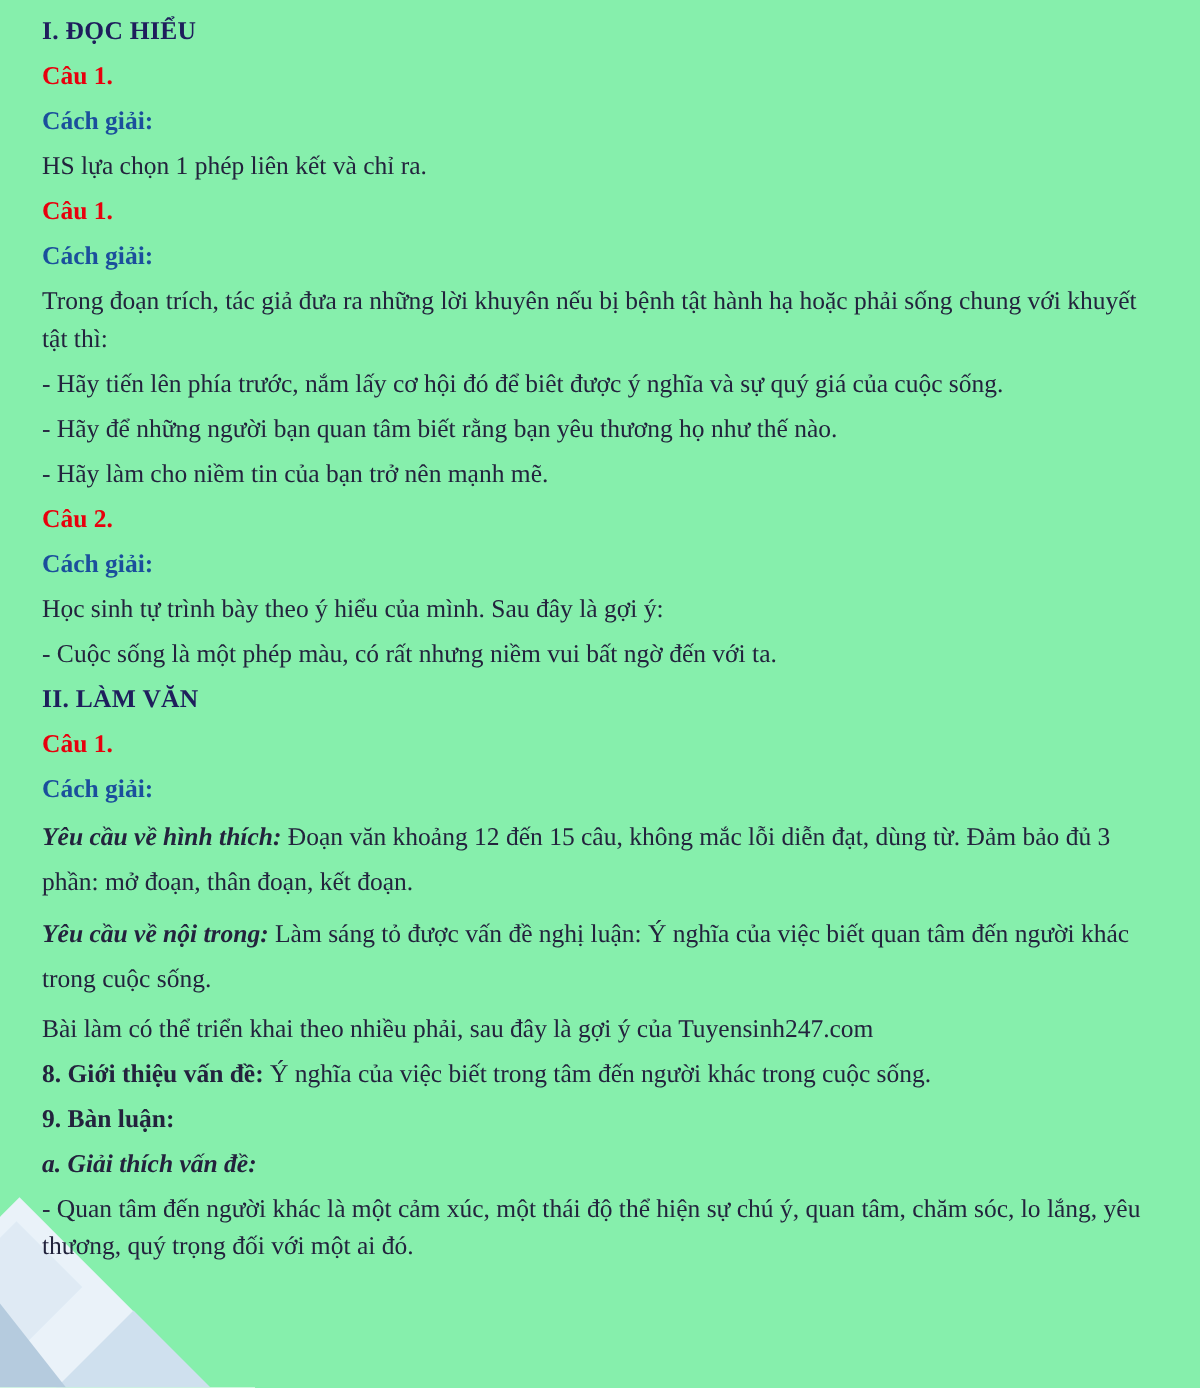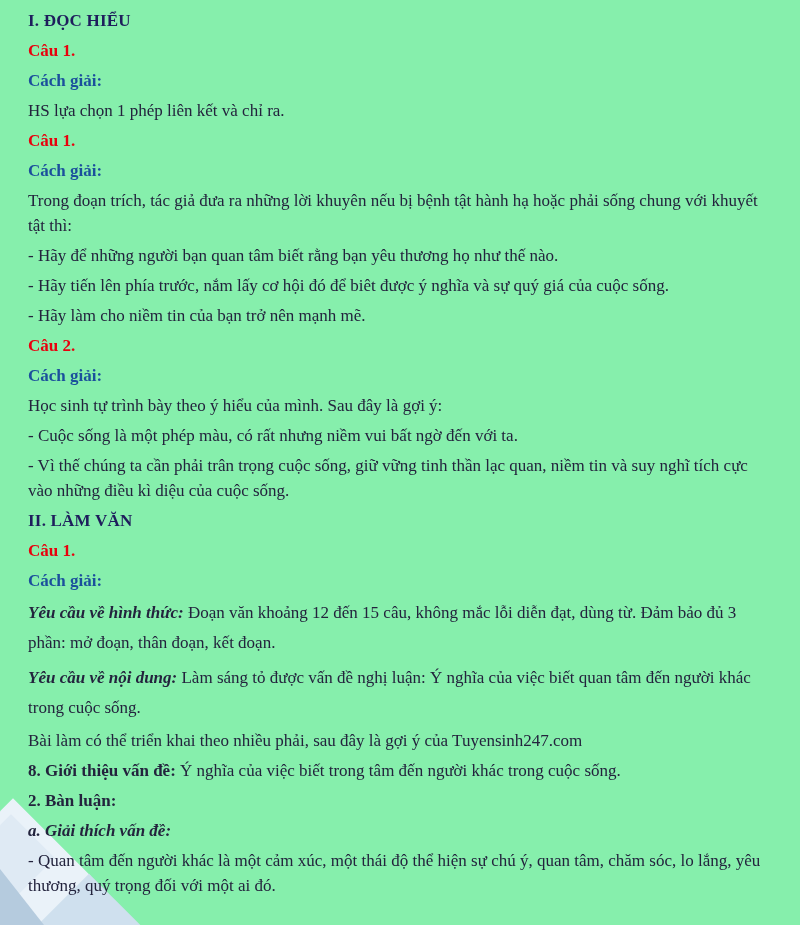--- a/index.html
+++ b/index.html
@@ -105,43 +105,42 @@
 
     <p class="sec-title">I. ĐỌC HIỂU</p>
 
     <p class="q-label">Câu 1.</p>
     <p class="sol-label">Cách giải:</p>
     <p>HS lựa chọn 1 phép liên kết và chỉ ra.</p>
 
     <p class="q-label">Câu 1.</p>
     <p class="sol-label">Cách giải:</p>
     <p>Trong đoạn trích, tác giả đưa ra những lời khuyên nếu bị bệnh tật hành hạ hoặc phải sống chung với khuyết tật thì:</p>
+    <p>- Hãy tiến lên phía trước, nắm lấy cơ hội đó để biêt được ý nghĩa và sự quý giá của cuộc sống.</p>
     <p>- Hãy để những người bạn quan tâm biết rằng bạn yêu thương họ như thế nào.</p>
-    <p>- Hãy tiến lên phía trước, nắm lấy cơ hội đó để biêt được ý nghĩa và sự quý giá của cuộc sống.</p>
     <p>- Hãy làm cho niềm tin của bạn trở nên mạnh mẽ.</p>
 
     <p class="q-label">Câu 2.</p>
     <p class="sol-label">Cách giải:</p>
     <p>Học sinh tự trình bày theo ý hiểu của mình. Sau đây là gợi ý:</p>
     <p>- Cuộc sống là một phép màu, có rất nhưng niềm vui bất ngờ đến với ta.</p>
-    <p>- Vì thế chúng ta cần phải trân trọng cuộc sống, giữ vững tinh thần lạc quan, niềm tin và suy nghĩ tích cực vào những điều kì diệu của cuộc sống.</p>
 
     <p class="sec-title">II. LÀM VĂN</p>
 
     <p class="q-label">Câu 1.</p>
     <p class="sol-label">Cách giải:</p>
 
-    <p class="wide"><span class="lead-bi">Yêu cầu về hình thức:</span> <span>Đoạn văn khoảng 12 đến 15 câu, không mắc lỗi diễn đạt, dùng từ. Đảm bảo đủ 3 phần: mở đoạn, thân đoạn, kết đoạn.</span></p>
+    <p class="wide"><span class="lead-bi">Yêu cầu về hình thích:</span> <span>Đoạn văn khoảng 12 đến 15 câu, không mắc lỗi diễn đạt, dùng từ. Đảm bảo đủ 3 phần: mở đoạn, thân đoạn, kết đoạn.</span></p>
 
-    <p class="wide"><span class="lead-bi">Yêu cầu về nội dung:</span> <span>Làm sáng tỏ được vấn đề nghị luận: Ý nghĩa của việc biết quan tâm đến người khác trong cuộc sống.</span></p>
+    <p class="wide"><span class="lead-bi">Yêu cầu về nội trong:</span> <span>Làm sáng tỏ được vấn đề nghị luận: Ý nghĩa của việc biết quan tâm đến người khác trong cuộc sống.</span></p>
 
     <p>Bài làm có thể triển khai theo nhiều phải, sau đây là gợi ý của Tuyensinh247.com</p>
 
     <p><span class="lead-b">8. Giới thiệu vấn đề:</span> <span>Ý nghĩa của việc biết trong tâm đến người khác trong cuộc sống.</span></p>
 
-    <p class="bold">2. Bàn luận:</p>
+    <p class="bold">9. Bàn luận:</p>
 
     <p class="lead-bi">a. Giải thích vấn đề:</p>
 
     <p>- Quan tâm đến người khác là một cảm xúc, một thái độ thể hiện sự chú ý, quan tâm, chăm sóc, lo lắng, yêu thương, quý trọng đối với một ai đó.</p>
 
   </div>
 </div>
 
 </body></html>

